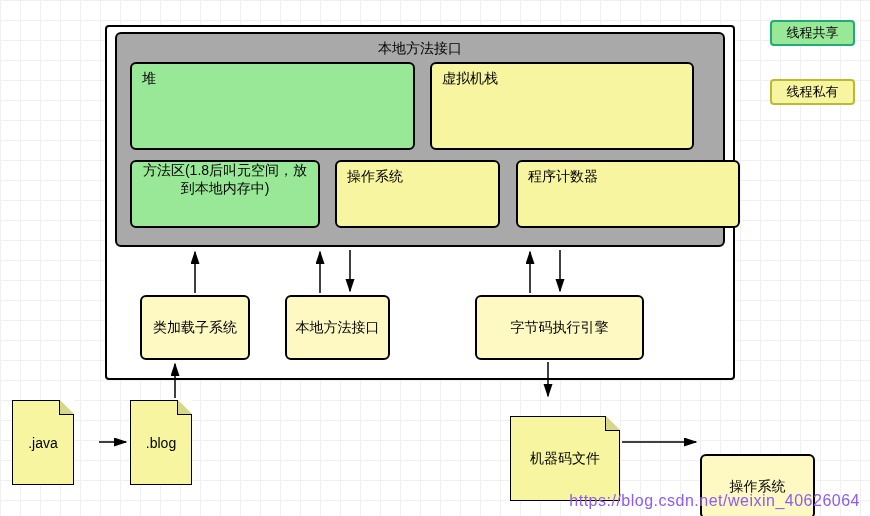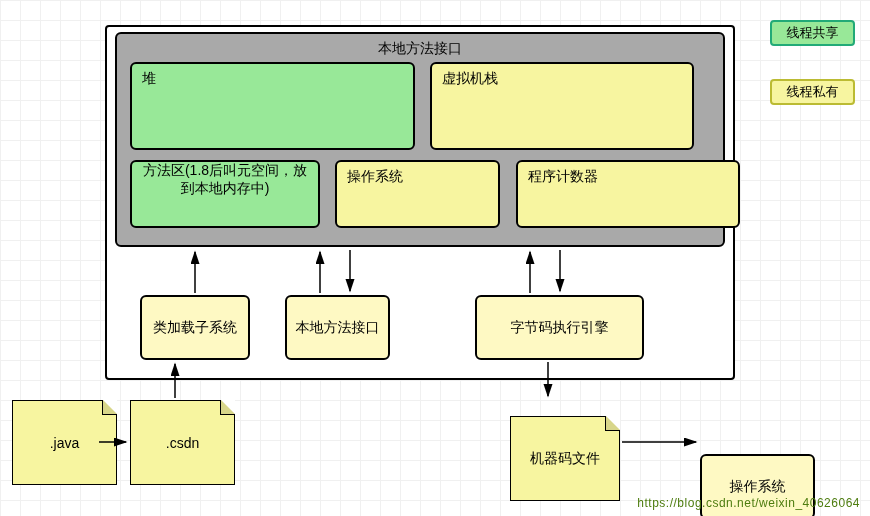--- a/index.html
+++ b/index.html
@@ -55,21 +55,21 @@
     .vmstack { left: 430px; top: 62px; width: 264px; height: 88px; }
     .method-area { left: 130px; top: 160px; width: 190px; height: 68px; align-items: flex-start; justify-content: center; text-align: center; padding-top: 0; }
     .native-stack { left: 335px; top: 160px; width: 165px; height: 68px; }
     .pc { left: 516px; top: 160px; width: 224px; height: 68px; font-family: Liberation Mono, monospace; }
     .classloader { left: 140px; top: 295px; width: 110px; height: 65px; }
     .native-if { left: 285px; top: 295px; width: 105px; height: 65px; }
     .exec-engine { left: 475px; top: 295px; width: 169px; height: 65px; }
 
     .file {
       position: absolute;
-      width: 105px; height: 85px;
+      width: 62px; height: 85px;
       background: #f7f5a0;
       border: 1px solid #000;
       display: flex;
       align-items: center;
       justify-content: center;
     }
     .file::before {
       content: '';
       position: absolute;
       top: -1px; right: -1px;
@@ -103,22 +103,22 @@
 
     svg.arrows {
       position: absolute;
       left: 0; top: 0;
       width: 870px; height: 516px;
       pointer-events: none;
     }
     .watermark {
       position: absolute;
       right: 10px; bottom: 6px;
-      color: #4d7c0f;
-      font-size: 12px;
+      color: #8b5cf6;
+      font-size: 16px;
       letter-spacing: 0.5px;
     }
   </style>
 </head>
 <body>
 
 <div class="box outer"></div>
 
 <div class="box runtime">
   <div class="runtime-title">本地方法接口</div>
@@ -147,21 +147,21 @@
   <span>本地方法接口</span>
 </div>
 <div class="box exec-engine">
   <span>字节码执行引擎</span>
 </div>
 
 <div class="file java-file">
   <span>.java</span>
 </div>
 <div class="file class-file">
-  <span>.csdn</span>
+  <span>.blog</span>
 </div>
 <div class="file machine-file">
   <span>机器码文件</span>
 </div>
 <div class="box os">
   <span>操作系统</span>
 </div>
 
 <div class="legend legend-shared">
   <span>线程共享</span>

